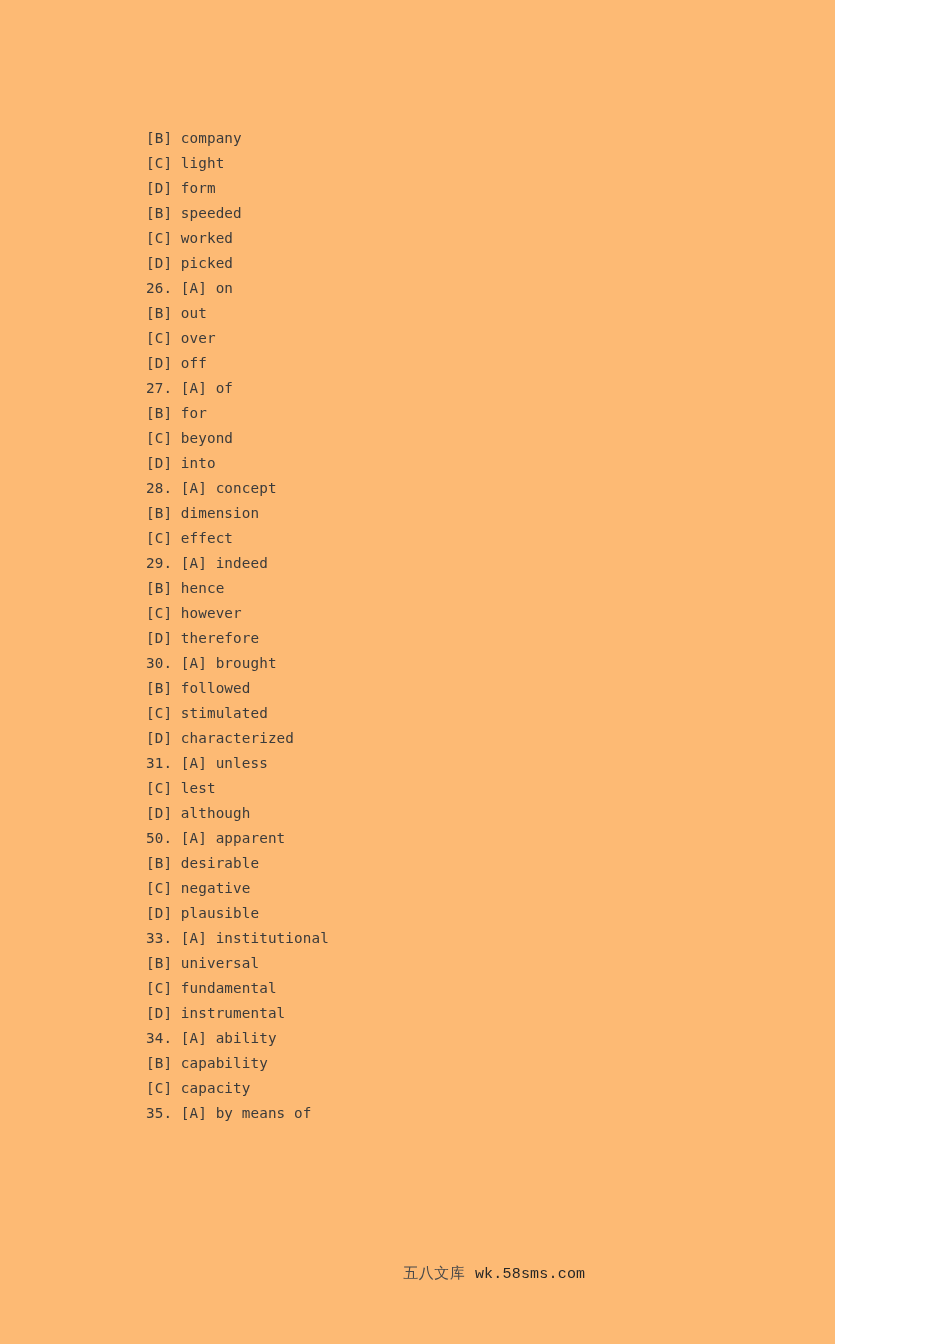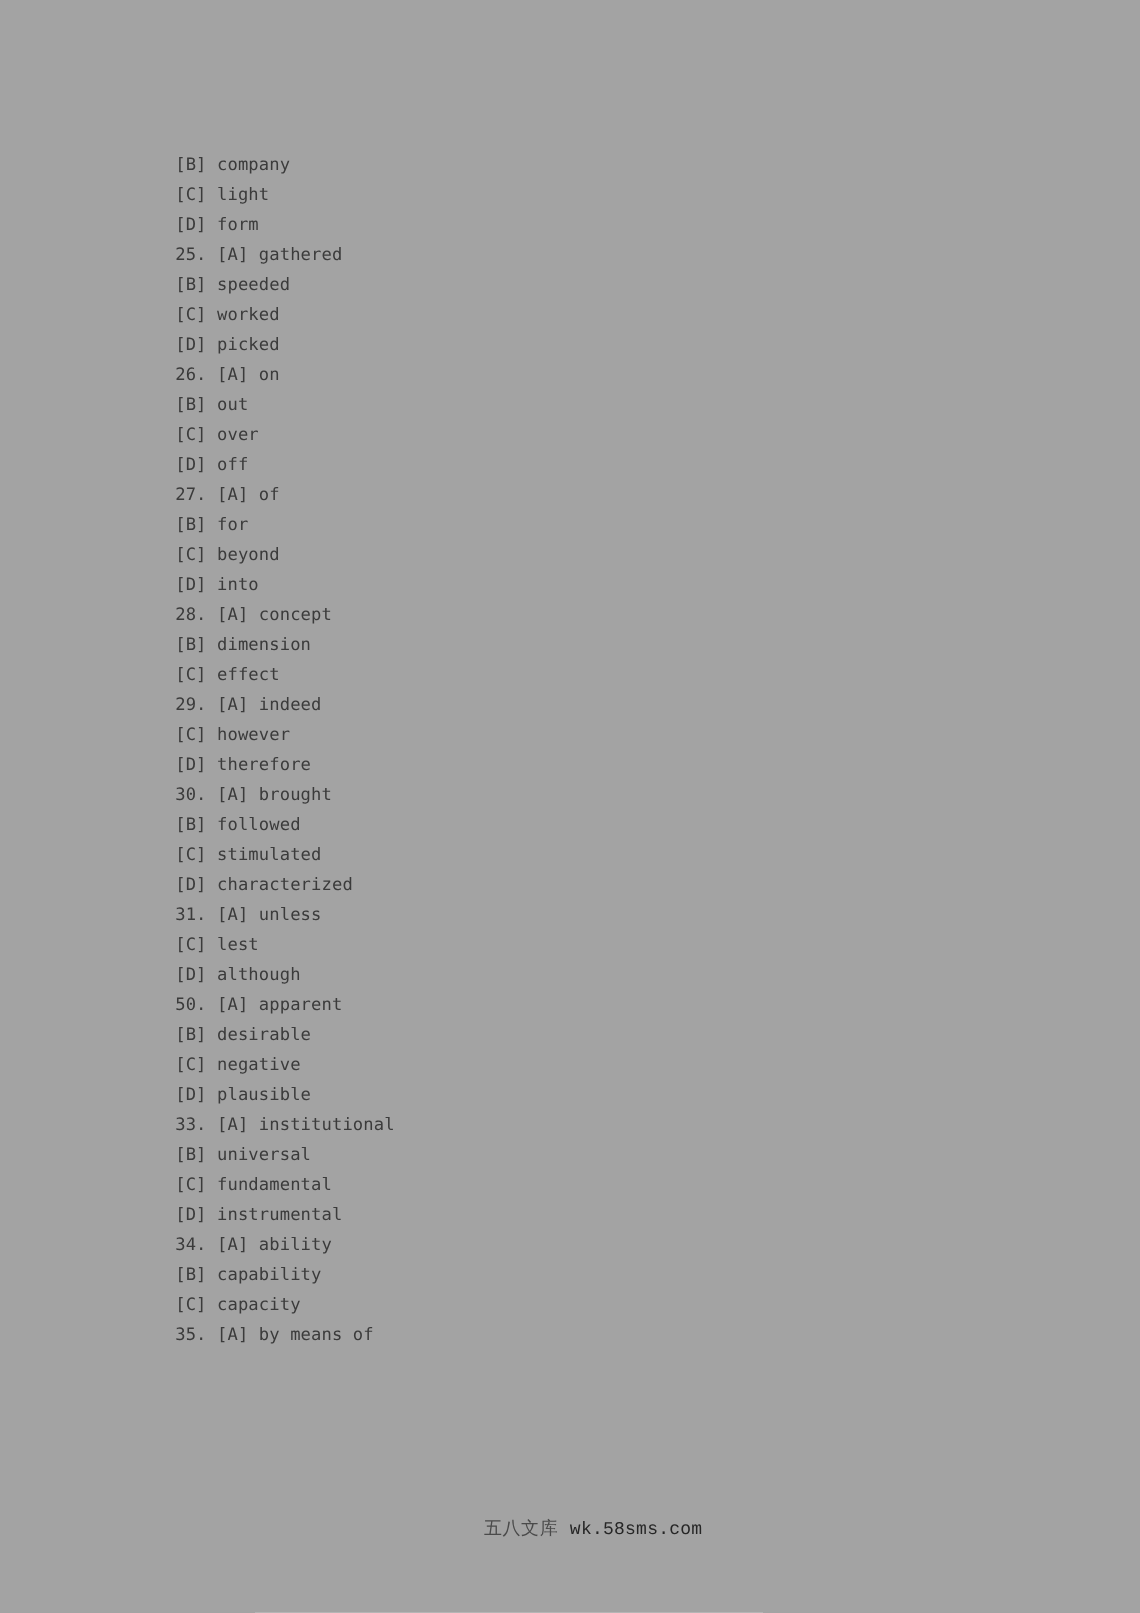--- a/index.html
+++ b/index.html
@@ -16,23 +16,23 @@
     font-family: "DejaVu Sans Mono", "Liberation Mono", monospace;
     color: #3b3b3b;
     -webkit-font-smoothing: antialiased;
   }
 
   
   #page-sheet {
     position: absolute;
     left: 0;
     top: 0;
-    width: 950px;
+    width: 835px;
     height: 1344px;
-    background: #a3a3a3;
+    background: #fdba74;
   }
 
   
   #options-list {
     position: absolute;
     left: 146px;
     top: 126px;
     width: 700px;
   }
 
@@ -76,36 +76,36 @@
 </style>
 </head>
 <body>
 
 <div id="page-sheet">
 
   <div id="options-list">
       <div class="opt-line">[B] company</div>
       <div class="opt-line">[C] light</div>
       <div class="opt-line">[D] form</div>
-      <div class="opt-line numbered">25. [A] gathered</div>
       <div class="opt-line">[B] speeded</div>
       <div class="opt-line">[C] worked</div>
       <div class="opt-line">[D] picked</div>
       <div class="opt-line numbered">26. [A] on</div>
       <div class="opt-line">[B] out</div>
       <div class="opt-line">[C] over</div>
       <div class="opt-line">[D] off</div>
       <div class="opt-line numbered">27. [A] of</div>
       <div class="opt-line">[B] for</div>
       <div class="opt-line">[C] beyond</div>
       <div class="opt-line">[D] into</div>
       <div class="opt-line numbered">28. [A] concept</div>
       <div class="opt-line">[B] dimension</div>
       <div class="opt-line">[C] effect</div>
       <div class="opt-line numbered">29. [A] indeed</div>
+      <div class="opt-line">[B] hence</div>
       <div class="opt-line">[C] however</div>
       <div class="opt-line">[D] therefore</div>
       <div class="opt-line numbered">30. [A] brought</div>
       <div class="opt-line">[B] followed</div>
       <div class="opt-line">[C] stimulated</div>
       <div class="opt-line">[D] characterized</div>
       <div class="opt-line numbered">31. [A] unless</div>
       <div class="opt-line">[C] lest</div>
       <div class="opt-line">[D] although</div>
       <div class="opt-line numbered">50. [A] apparent</div>

